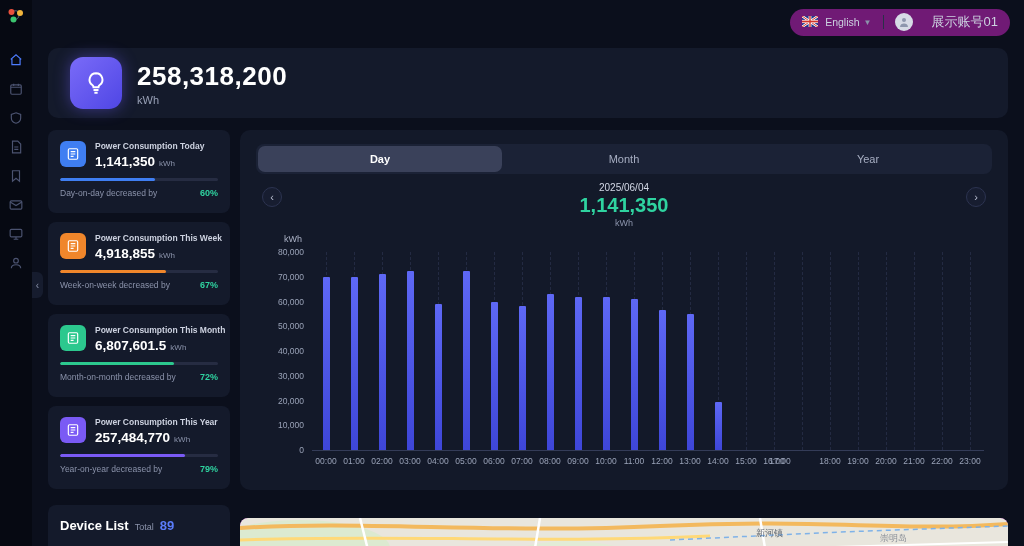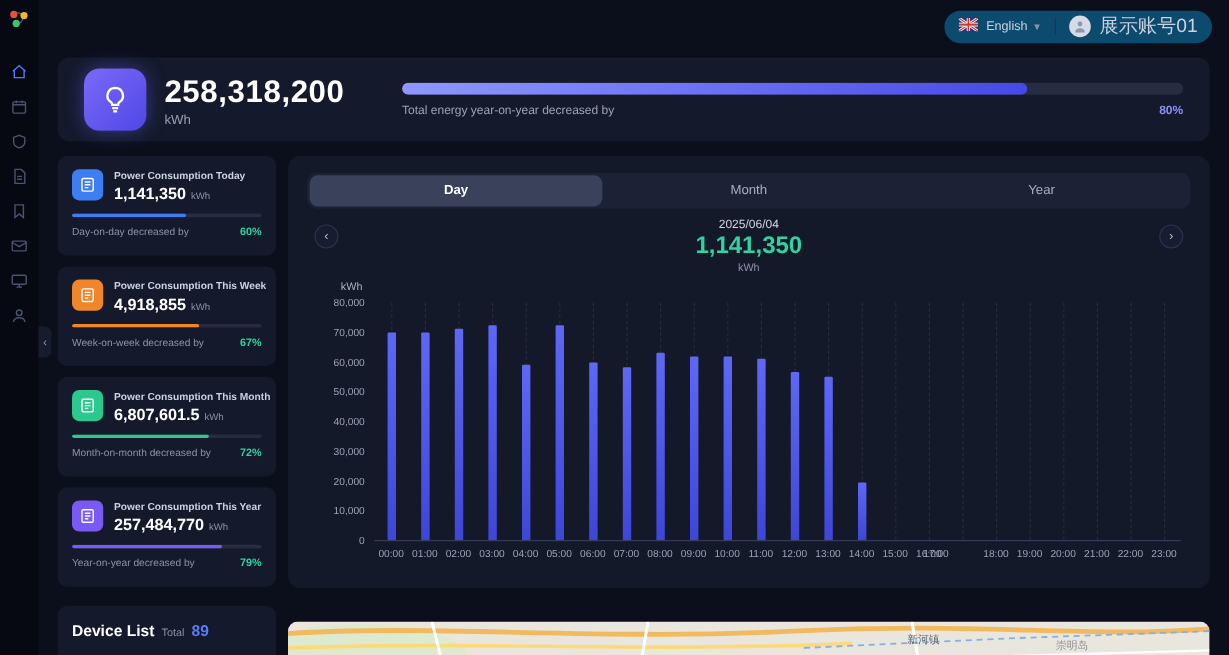--- a/index.html
+++ b/index.html
@@ -15,26 +15,26 @@
   .sidebar { position:absolute; left:0; top:0; width:32px; height:546px; background:#060912; display:flex; flex-direction:column; align-items:center; padding-top:6px; z-index:6; }
   .logo { width:20px; height:20px; margin-bottom:20px; }
   .side-icons { display:flex; flex-direction:column; gap:14px; margin-top:6px; }
   .side-icon { width:15px; height:15px; color:#4b5370; display:flex; align-items:center; justify-content:center; cursor:pointer; }
   .side-icon svg { width:14px; height:14px; }
   .side-icon.active { color:#4d7cfe; }
   .collapse-tab { position:absolute; left:32px; top:272px; width:11px; height:26px; background:#161c2e; border-radius:0 6px 6px 0; color:#8b93ab; font-size:10px; display:flex; align-items:center; justify-content:center; cursor:pointer; z-index:6; }
 
   
   .topbar { position:absolute; left:32px; top:0; width:992px; height:44px; display:flex; align-items:center; justify-content:flex-end; padding-right:14px; }
-  .topbar-cluster { display:flex; align-items:center; background:#0c4a6e; border-radius:15px; height:27px; padding:0 12px; }
+  .topbar-cluster { display:flex; align-items:center; background:#701a75; border-radius:15px; height:27px; padding:0 12px; }
   .lang-label { font-size:10.5px; color:#ccd2e0; margin:0 4px 0 7px; }
   .chev { color:#8b93ab; font-size:8px; margin-top:1px; }
   .tb-divider { width:1px; height:14px; background:#2a3048; margin:0 11px; }
   .avatar { width:18px; height:18px; border-radius:50%; background:#d7dbe6; display:flex; align-items:center; justify-content:center; overflow:hidden; }
-  .account-name { font-size:16px; color:#ccd2e0; margin-left:7px; }
+  .account-name { font-size:13px; color:#ccd2e0; margin-left:19px; }
 
   
   .summary-card { position:absolute; left:48px; top:48px; width:960px; height:70px; background:#141a2b; border-radius:10px; display:flex; align-items:center; padding:0 22px; }
   .bulb-box { width:52px; height:52px; border-radius:13px; background:linear-gradient(135deg,#7a6bf8,#4f46e5); display:flex; align-items:center; justify-content:center; box-shadow:0 0 16px rgba(108,92,248,.45); flex-shrink:0; }
   .summary-nums { margin-left:15px; }
   .summary-value { font-size:26px; font-weight:bold; letter-spacing:.5px; color:#fff; }
   .summary-unit { font-size:11px; color:#98a0b6; margin-top:2px; }
   .summary-progress { flex:1; margin-left:48px; }
   .track { height:10px; border-radius:5px; background:#262c42; overflow:hidden; }
   .fill { height:100%; border-radius:5px; background:linear-gradient(90deg,#9097ff,#4549e8); }
@@ -174,29 +174,20 @@
 <div class="summary-card">
   <div class="bulb-box">
     <svg width="26" height="26" viewBox="0 0 24 24" fill="none" stroke="#fff" stroke-width="1.8">
         <path d="M12 3a6 6 0 0 0-3.4 10.9c.7.5 1.1 1.3 1.1 2.1h4.6c0-.8.4-1.6 1.1-2.1A6 6 0 0 0 12 3z"></path>
         <path d="M9.7 18.5h4.6M10.5 21h3"></path>
       </svg>
   </div>
   <div class="summary-nums">
     <div class="summary-value">258,318,200</div>
     <div class="summary-unit">kWh</div>
-  </div>
-  <div class="summary-progress">
-    <div class="track">
-      <div class="fill" id="summary-fill" style="width: 80%;"></div>
-    </div>
-    <div class="summary-row">
-      <span class="summary-label">Total energy year-on-year decreased by</span>
-      <span class="summary-pct">80%</span>
-    </div>
   </div>
 </div>
 
 <div class="stats">
 
   <div class="stat-card">
     <div class="stat-top">
       <span class="stat-icon" style="background: rgb(63, 126, 242);">
         <svg width="14" height="14" viewBox="0 0 24 24" fill="none" stroke="#fff" stroke-width="2">
             <rect x="4" y="3" width="16" height="18" rx="2"></rect>

